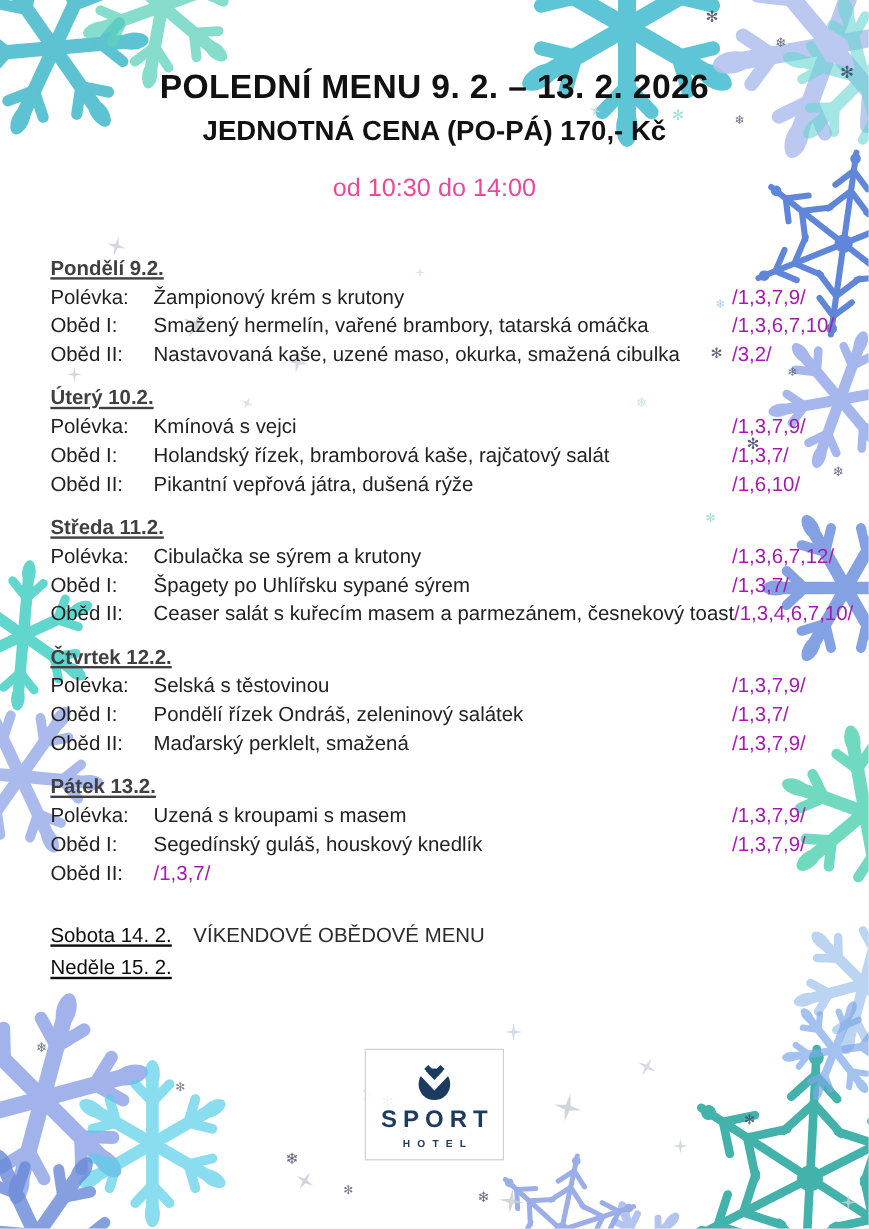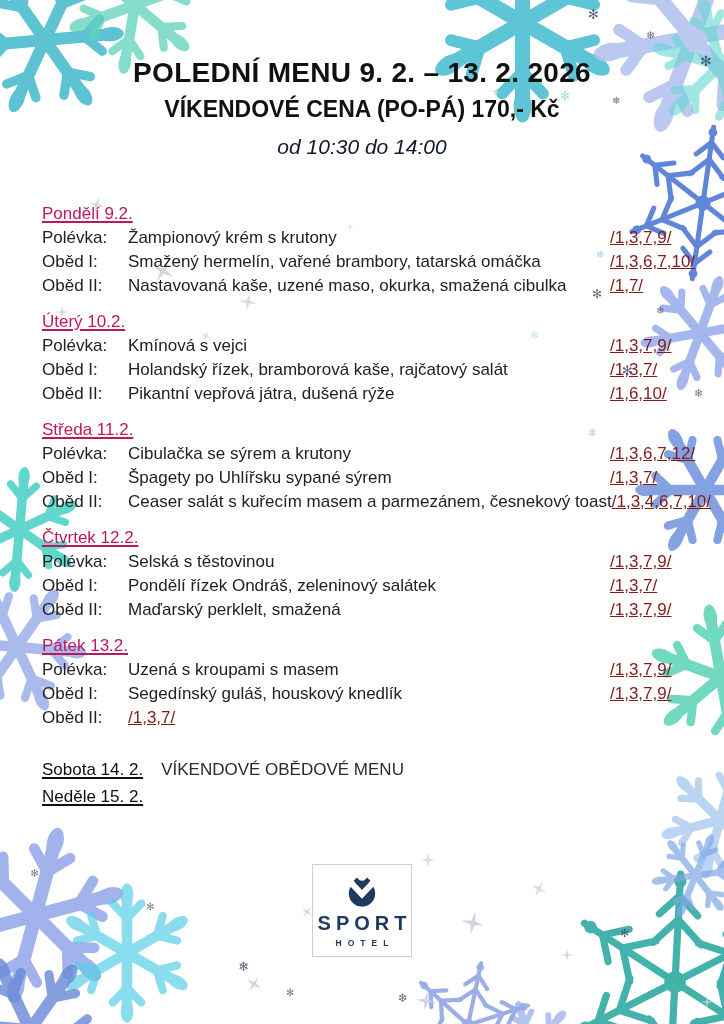--- a/index.html
+++ b/index.html
@@ -9,41 +9,41 @@
     font-family:"Liberation Sans","DejaVu Sans",sans-serif;color:#222;
   }
   .decor{position:absolute;inset:0;z-index:0;pointer-events:none;}
   .deco{position:absolute;pointer-events:none;}
   .ast{position:absolute;font-family:"DejaVu Sans",sans-serif;pointer-events:none;line-height:1;}
   .content{position:absolute;inset:0;z-index:1;}
 
   .header{padding-top:56px;text-align:center;}
   .title{font-size:28px;font-weight:800;letter-spacing:.3px;color:#111;line-height:34px;}
   .subtitle{font-size:23px;font-weight:700;color:#111;margin-top:5px;line-height:29px;}
-  .hours{font-size:21px;font-style:italic;color:#0f172a;margin-top:10px;line-height:26px;}
+  .hours{font-size:21px;color:#ec4899;margin-top:20px;line-height:26px;}
 
   .menu{margin:42px 14px 0 42px;}
   .day{margin-bottom:12px;}
   .day-name{
-    display:inline-block;font-size:17px;font-weight:400;color:#be185d;line-height:24px;
+    display:inline-block;font-size:17px;font-weight:700;color:#404040;line-height:24px;
     text-decoration:underline;text-decoration-thickness:1.5px;text-underline-offset:2px;
   }
   .row{display:grid;grid-template-columns:86px 1fr 100px;font-size:17px;line-height:24px;white-space:nowrap;}
   .row .meal-label{color:#222;}
   .row .dish{color:#222;overflow:visible;}
-  .row .allergens{color:#7f1d1d;text-decoration:underline;}
+  .row .allergens{color:#a21caf;}
 
   .weekend{margin:26px 14px 0 42px;}
   .weekend-row{font-size:17px;line-height:27px;white-space:nowrap;}
   .weekend-name{font-weight:400;color:#0e0e0e;text-decoration:underline;text-decoration-thickness:1.5px;text-underline-offset:2px;}
   .weekend-note{margin-left:18px;color:#2b2b2b;}
 
   .footer{margin-top:54px;display:flex;justify-content:center;}
   .logo-box{
-    width:100px;box-sizing:border-box;border:1px solid #cfcfcf;background:rgba(255,255,255,.92);
+    width:116px;box-sizing:border-box;border:1px solid #cfcfcf;background:rgba(255,255,255,.92);
     padding:9px 6px 8px;display:flex;flex-direction:column;align-items:center;
   }
   .logo-name{font-size:20px;font-weight:800;letter-spacing:5px;color:#1d3a5f;margin-top:4px;text-indent:5px;}
   .logo-sub{font-size:8.5px;font-weight:700;letter-spacing:6px;color:#1d3a5f;margin-top:3px;text-indent:6px;}
 </style>
 </head>
 <body>
 
 <div class="page">
 
@@ -219,42 +219,42 @@
     <span class="ast" style="left:286px;top:988px;font-size:10px;color:#474d68;opacity:.75">✻</span>
     <span class="ast" style="left:620px;top:928px;font-size:11px;color:#3e4460;opacity:.8">✻</span>
     <span class="ast" style="left:30px;top:868px;font-size:11px;color:#3e4460;opacity:.75">❄</span>
     <span class="ast" style="left:146px;top:902px;font-size:10px;color:#474d68;opacity:.7">✻</span>
   </div>
 
   <div class="content">
 
     <div class="header">
       <div class="title">POLEDNÍ MENU 9. 2. – 13. 2. 2026</div>
-      <div class="subtitle">VÍKENDOVÉ CENA (PO-PÁ) 170,- Kč</div>
+      <div class="subtitle">JEDNOTNÁ CENA (PO-PÁ) 170,- Kč</div>
       <div class="hours">od 10:30 do 14:00</div>
     </div>
 
     <div class="menu">
 
       <div class="day">
         <span class="day-name">Pondělí 9.2.</span>
         <div class="row">
           <span class="meal-label">Polévka:</span>
           <span class="dish">Žampionový krém s krutony</span>
           <span class="allergens">/1,3,7,9/</span>
         </div>
         <div class="row">
           <span class="meal-label">Oběd I:</span>
           <span class="dish">Smažený hermelín, vařené brambory, tatarská omáčka</span>
           <span class="allergens">/1,3,6,7,10/</span>
         </div>
         <div class="row">
           <span class="meal-label">Oběd II:</span>
           <span class="dish">Nastavovaná kaše, uzené maso, okurka, smažená cibulka</span>
-          <span class="allergens">/1,7/</span>
+          <span class="allergens">/3,2/</span>
         </div>
       </div>
 
       <div class="day">
         <span class="day-name">Úterý 10.2.</span>
         <div class="row">
           <span class="meal-label">Polévka:</span>
           <span class="dish">Kmínová s vejci</span>
           <span class="allergens">/1,3,7,9/</span>
         </div>

